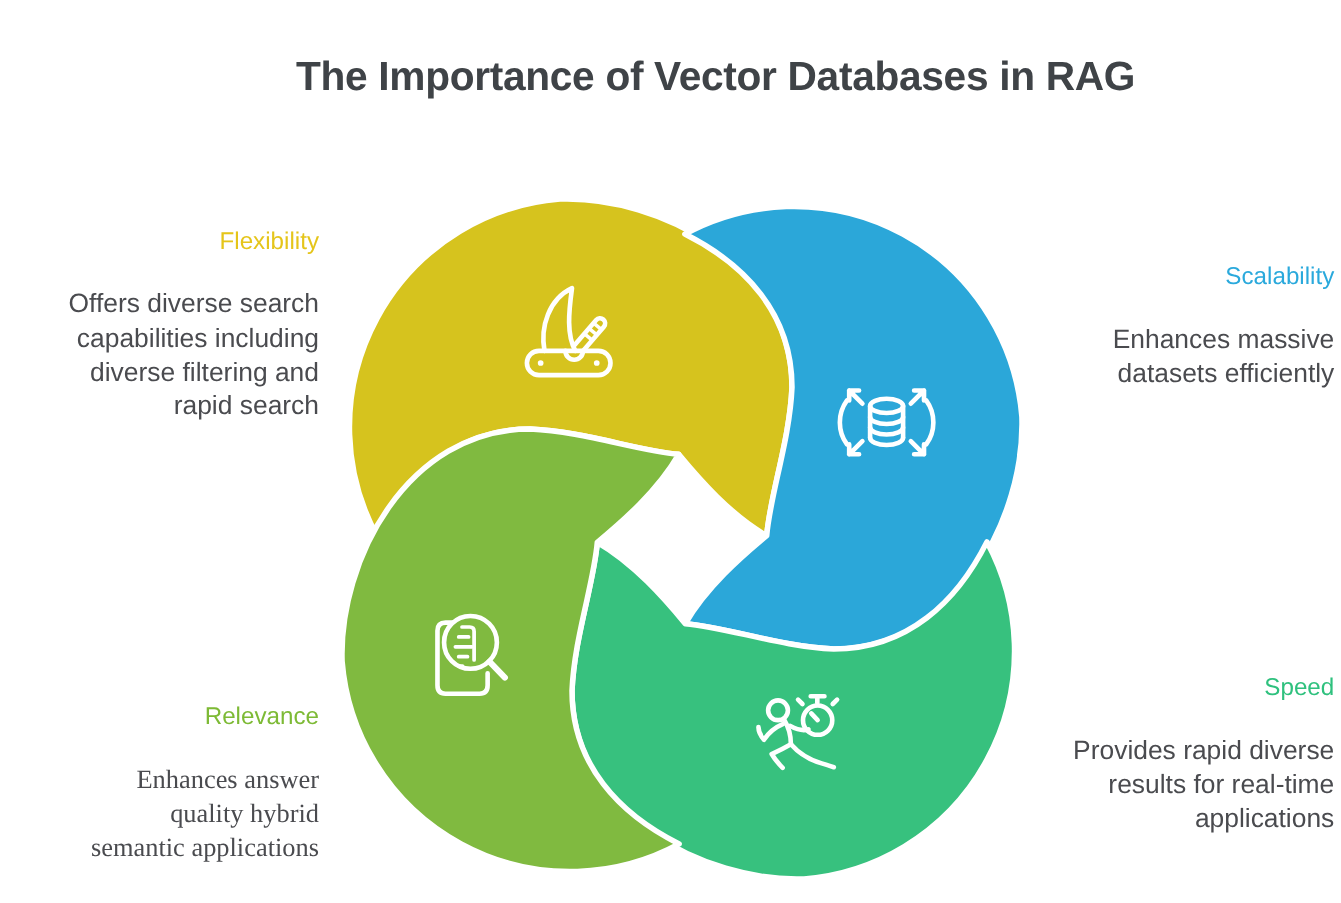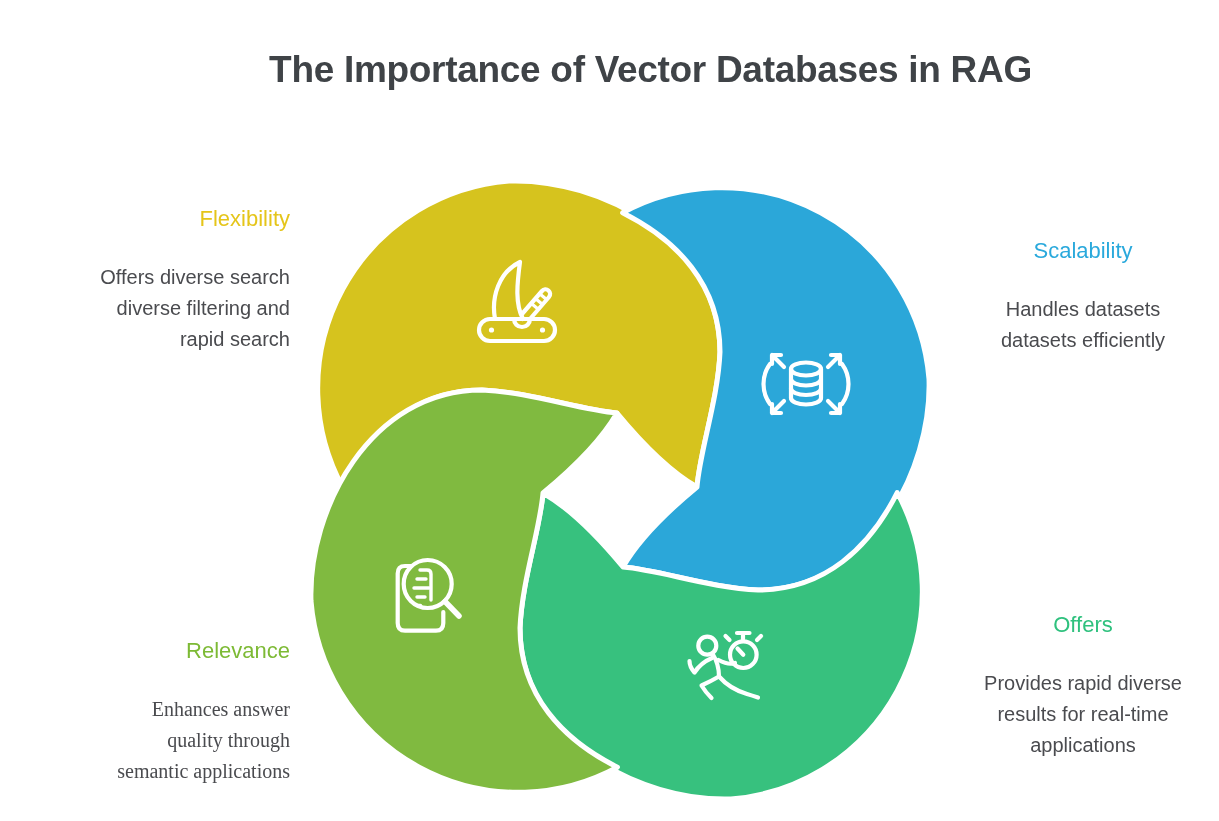--- a/index.html
+++ b/index.html
@@ -7,23 +7,23 @@
     position:relative;width:1219px;height:821px;background:#fff;overflow:hidden;
     font-family:"Liberation Sans",sans-serif;
   }
   .title{
     position:absolute;top:49px;left:0;width:100%;text-align:center;
     font-size:37px;font-weight:bold;letter-spacing:-0.3px;line-height:42px;
   }
   .diagram-svg{position:absolute;left:0;top:0;width:1219px;height:821px;}
   .section{position:absolute;}
   .section .heading{font-size:22px;font-weight:normal;line-height:34px;margin-bottom:26px;}
-  .section .line{font-size:20px;line-height:30.8px;white-space:nowrap;}
+  .section .line{font-size:24px;line-height:30.8px;white-space:nowrap;}
   .align-right{text-align:right;}
-  .align-left{text-align:center;}
+  .align-left{text-align:right;}
   .sec-flexibility{top:202px;left:18px;width:272px;}
   .sec-scalability{top:234px;left:953px;width:260px;}
   .sec-relevance{top:608px;left:8px;width:282px;margin-top:26px;}
   .sec-speed{top:608px;left:953px;width:260px;}
 </style>
 </head>
 <body>
 
 <div class="page">
 
@@ -90,44 +90,45 @@
       <path d="M718.5,660 C725,663.5 731,664.5 735,663"></path>
       <path d="M719,676.5 C713,680 707,683 701.5,685.5 C704.5,690.5 708,694.5 711.5,698"></path>
       <path d="M719,676.5 C726,684.5 737,691 747,694 C751,695.2 755,696.5 758,697.5"></path>
     </g>
   </svg>
 
   <div class="section sec-flexibility align-right">
     <div class="heading" style="color: rgb(229, 197, 26);">Flexibility</div>
     <div style="color: rgb(74, 75, 79);">
       <div class="line">Offers diverse search</div>
+      <div class="line">capabilities including</div>
       <div class="line">diverse filtering and</div>
       <div class="line">rapid search</div>
     </div>
   </div>
 
   <div class="section sec-scalability align-left">
     <div class="heading" style="color: rgb(42, 169, 220);">Scalability</div>
     <div style="color: rgb(74, 75, 79);">
-      <div class="line">Handles datasets</div>
+      <div class="line">Enhances massive</div>
       <div class="line">datasets efficiently</div>
     </div>
   </div>
 
   <div class="section sec-relevance align-right">
     <div class="heading" style="color: rgb(125, 186, 53);">Relevance</div>
     <div style="color: rgb(74, 75, 79); font-family: Liberation Serif, serif;">
       <div class="line">Enhances answer</div>
-      <div class="line">quality through</div>
+      <div class="line">quality hybrid</div>
       <div class="line">semantic applications</div>
     </div>
   </div>
 
   <div class="section sec-speed align-left">
-    <div class="heading" style="color: rgb(47, 193, 126);">Offers</div>
+    <div class="heading" style="color: rgb(47, 193, 126);">Speed</div>
     <div style="color: rgb(74, 75, 79);">
       <div class="line">Provides rapid diverse</div>
       <div class="line">results for real-time</div>
       <div class="line">applications</div>
     </div>
   </div>
 
 </div>
 
 </body></html>

